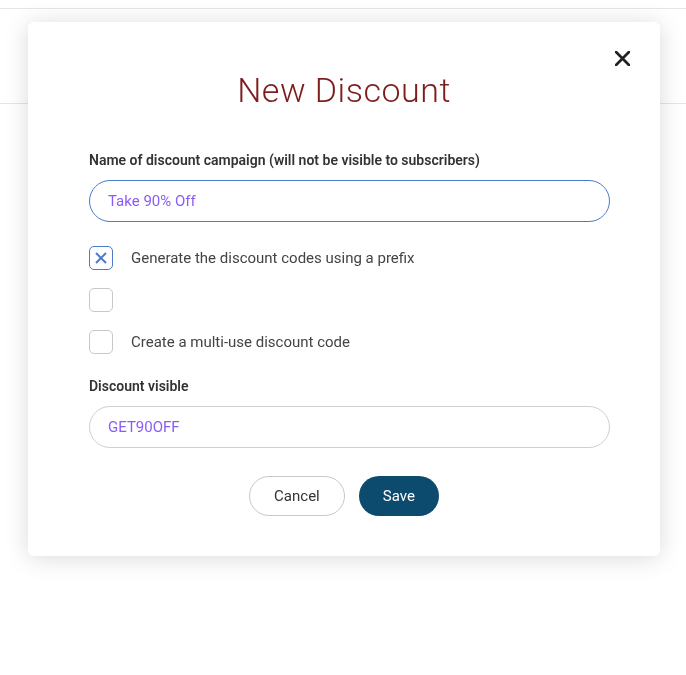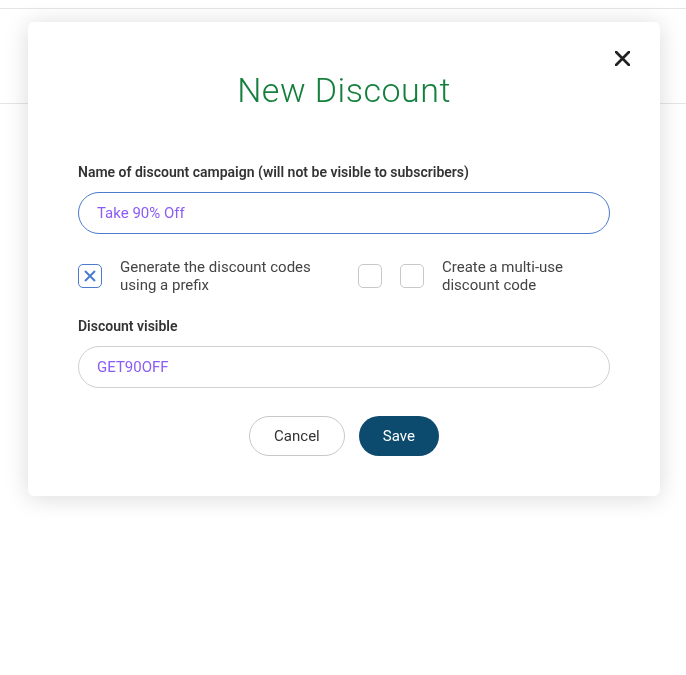--- a/index.html
+++ b/index.html
@@ -61,23 +61,23 @@
       justify-content: center;
     }
     .close-btn svg {
       width: 15px;
       height: 15px;
     }
     .modal-title {
       text-align: center;
       font-size: 34px;
       font-weight: 300;
-      color: #15803d;
+      color: #7f1d1d;
       margin-top: 18px;
-      margin-bottom: 54px;
+      margin-bottom: 42px;
       letter-spacing: 0.5px;
     }
     .form-label {
       font-size: 14px;
       font-weight: 600;
       color: #333;
       margin-bottom: 12px;
       display: block;
     }
     .text-input {
@@ -91,23 +91,25 @@
       font-family: inherit;
     }
     .text-input.focused {
       border-color: #4a7bce;
     }
     .text-input::placeholder {
       color: #888;
     }
     .section {
       margin-bottom: 24px;
+      margin-left: 11px;
     }
     .checkbox-group {
       display: flex;
+      flex-direction: column;
       gap: 18px;
       margin-top: 14px;
     }
     .checkbox-row {
       display: flex;
       align-items: center;
       gap: 18px;
     }
     .checkbox {
       width: 24px;

